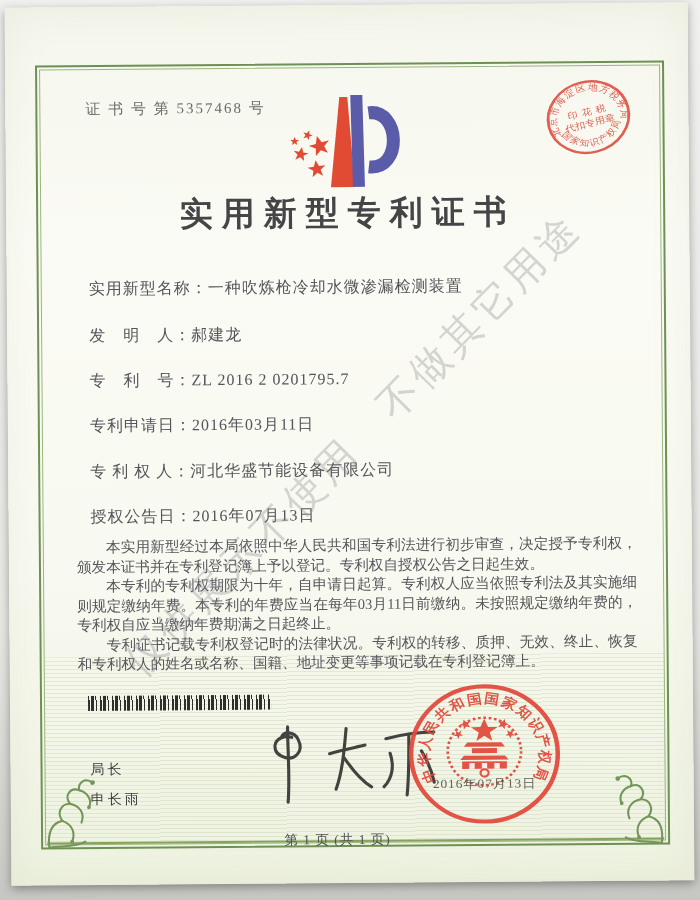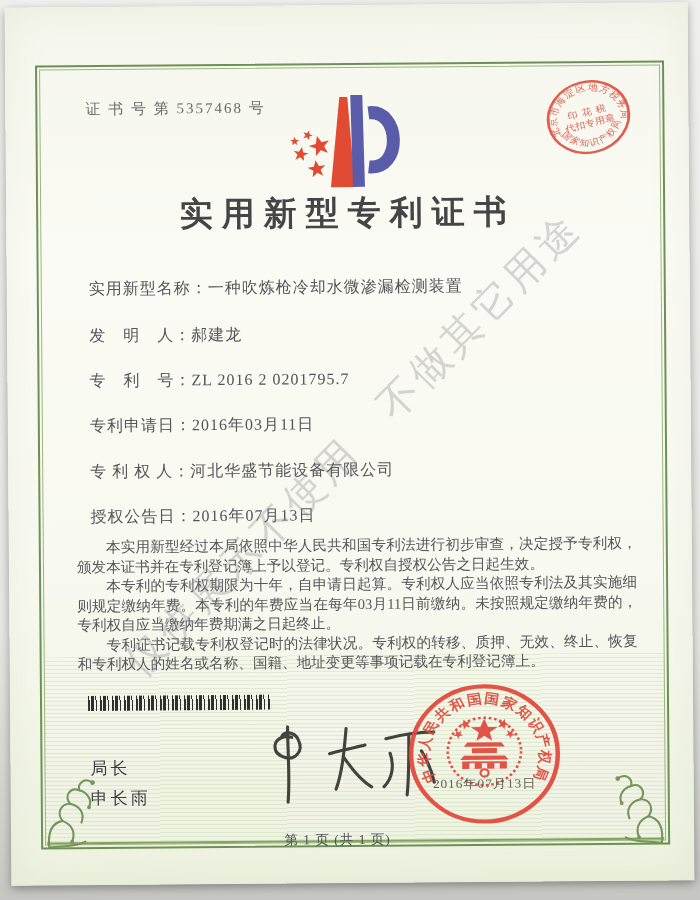--- a/index.html
+++ b/index.html
@@ -27,21 +27,21 @@
   .title{position:absolute;left:0;right:0;top:186px;margin:0;text-align:center;
     font-size:33px;font-weight:700;letter-spacing:9px;color:#454548;}
   .field{position:absolute;left:82px;font-size:16px;letter-spacing:1px;color:#54545a;white-space:nowrap;}
   .f0{top:272px}.f1{top:319px}.f2{top:364px}.f3{top:409px}.f4{top:455px}.f5{top:500px}
   .paras{position:absolute;left:68px;top:531px;width:560px;color:#55555a;
     font-size:14.6px;line-height:19.5px;text-align:justify;}
   .paras p{margin:0;text-indent:2em;}
   .barcode{position:absolute;left:78px;top:689px;width:183px;height:15px;
     background:repeating-linear-gradient(90deg,#2e2e2e 0 1.5px,transparent 1.5px 3px,#2e2e2e 3px 6px,transparent 6px 7.5px,#2e2e2e 7.5px 8.5px,transparent 8.5px 12px);}
   .official{position:absolute;left:80px;top:747px;font-family:"Liberation Sans","DejaVu Sans",sans-serif;
-    font-size:17px;letter-spacing:3px;color:#3c3c40;line-height:30px;}
+    font-size:14px;letter-spacing:3px;color:#3c3c40;line-height:30px;}
   .signature{position:absolute;left:246px;top:716px;width:188px;height:86px;}
   .seal{position:absolute;left:398px;top:680px;width:152px;height:140px;opacity:.93;}
   .watermark{position:absolute;left:-75px;top:412px;width:840px;text-align:center;
     font-size:40px;letter-spacing:5px;color:rgba(122,122,128,0.30);
     transform:rotate(-45deg);pointer-events:none;z-index:3;white-space:nowrap;}
   .footer{position:absolute;left:-30px;right:0;top:826px;text-align:center;
     font-size:13.5px;letter-spacing:1px;color:#4f4f52;}
   .flourish{position:absolute;width:96px;height:76px;z-index:2;}
   .fl-left{left:32px;bottom:34px;}
   .fl-right{right:26px;bottom:34px;transform:scaleX(-1);}

